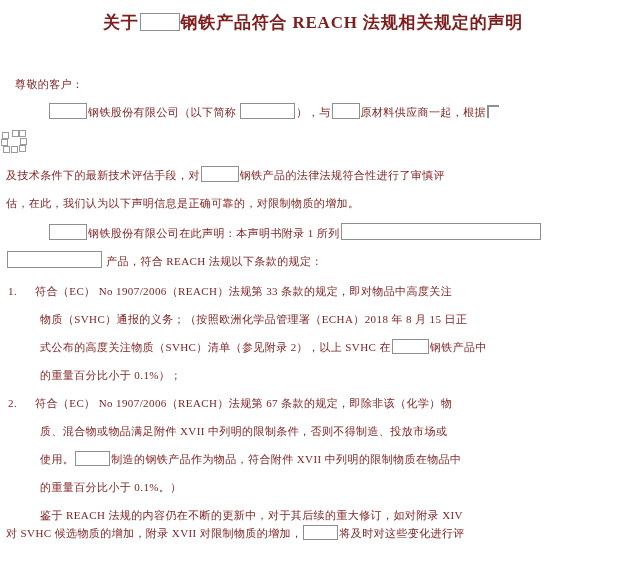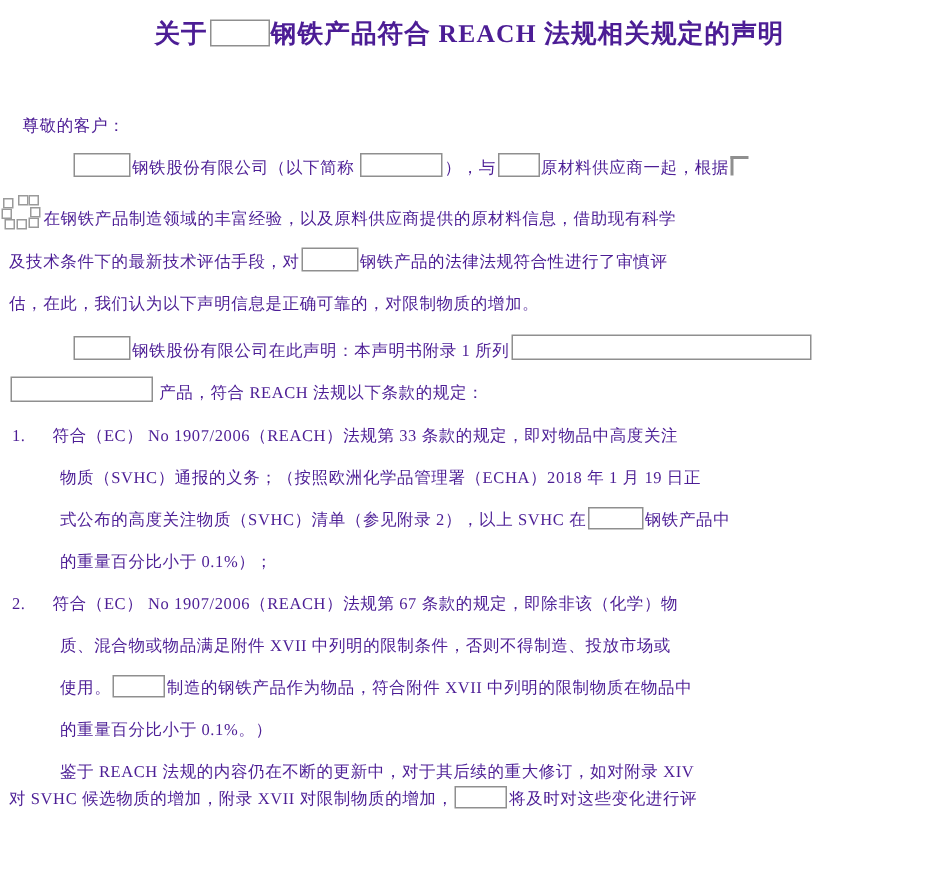--- a/index.html
+++ b/index.html
@@ -1,21 +1,21 @@
 <!DOCTYPE html>
 <html><head>
 <meta charset="utf-8">
 <style>
   html,body{margin:0;padding:0;background:#fff;}
   .page{
     position:relative;
     width:626px;height:584px;
     background:#ffffff;
     font-family:"Liberation Serif","DejaVu Serif",serif;
-    color:#4c1d95;
+    color:#7f1d1d;
     overflow:hidden;
   }
   .line{
     position:absolute;
     white-space:nowrap;
     font-size:11px;
     letter-spacing:0.4px;
     line-height:20px;
   }
   .line.center{left:0;width:100%;text-align:center;letter-spacing:0.8px;}
@@ -59,27 +59,27 @@
   .handles .h7{left:17px;top:13px}
 </style>
 </head>
 <body>
 
 <div class="page">
   <div id="doc">
       <div class="line bold center" style="top: 13px; font-size: 17px;"><span>关于</span><span class="redact" style="width: 40px; height: 18px;"></span><span>钢铁产品符合 REACH 法规相关规定的声明</span></div>
       <div class="line" style="top: 74px; left: 15px;"><span>尊敬的客户：</span></div>
       <div class="line" style="top: 102px; left: 48px;"><span class="redact" style="width: 38px;"></span><span>钢铁股份有限公司（以下简称 </span><span class="redact" style="width: 55px;"></span><span>），与</span><span class="redact" style="width: 28px;"></span><span>原材料供应商一起，根据</span><span class="redact partial" style="width: 12px;"></span></div>
-      <div class="line" style="top: 132px; left: 2px;"><span class="handles"><i class="h0"></i><i class="h1"></i><i class="h2"></i><i class="h3"></i><i class="h4"></i><i class="h5"></i><i class="h6"></i><i class="h7"></i></span><span>在钢铁产品制造领域的丰富经验，以及原料供应商提供的原材料信息，借助现有科学</span></div>
+      <div class="line" style="top: 132px; left: 2px;"><span class="handles"><i class="h0"></i><i class="h1"></i><i class="h2"></i><i class="h3"></i><i class="h4"></i><i class="h5"></i><i class="h6"></i><i class="h7"></i></span></div>
       <div class="line" style="top: 165px; left: 6px;"><span>及技术条件下的最新技术评估手段，对</span><span class="redact" style="width: 38px;"></span><span>钢铁产品的法律法规符合性进行了审慎评</span></div>
       <div class="line" style="top: 193px; left: 6px;"><span>估，在此，我们认为以下声明信息是正确可靠的，对限制物质的增加。</span></div>
       <div class="line" style="top: 223px; left: 48px;"><span class="redact" style="width: 38px;"></span><span>钢铁股份有限公司在此声明：本声明书附录 1 所列</span><span class="redact" style="width: 200px; height: 17px;"></span></div>
       <div class="line" style="top: 251px; left: 6px;"><span class="redact" style="width: 95px; height: 17px;"></span><span> 产品，符合 REACH 法规以下条款的规定：</span></div>
       <div class="line" style="top: 281px; left: 8px;"><span>1.</span><span class="gap" style="width: 18px;"></span><span>符合（EC） No 1907/2006（REACH）法规第 33 条款的规定，即对物品中高度关注</span></div>
-      <div class="line" style="top: 309px; left: 40px;"><span>物质（SVHC）通报的义务；（按照欧洲化学品管理署（ECHA）2018 年 1 月 19 日正</span></div>
+      <div class="line" style="top: 309px; left: 40px;"><span>物质（SVHC）通报的义务；（按照欧洲化学品管理署（ECHA）2018 年 8 月 15 日正</span></div>
       <div class="line" style="top: 337px; left: 40px;"><span>式公布的高度关注物质（SVHC）清单（参见附录 2），以上 SVHC 在</span><span class="redact" style="width: 37px; height: 15px;"></span><span>钢铁产品中</span></div>
       <div class="line" style="top: 365px; left: 40px;"><span>的重量百分比小于 0.1%）；</span></div>
       <div class="line" style="top: 393px; left: 8px;"><span>2.</span><span class="gap" style="width: 18px;"></span><span>符合（EC） No 1907/2006（REACH）法规第 67 条款的规定，即除非该（化学）物</span></div>
       <div class="line" style="top: 421px; left: 40px;"><span>质、混合物或物品满足附件 XVII 中列明的限制条件，否则不得制造、投放市场或</span></div>
       <div class="line" style="top: 449px; left: 40px;"><span>使用。</span><span class="redact" style="width: 35px; height: 15px;"></span><span>制造的钢铁产品作为物品，符合附件 XVII 中列明的限制物质在物品中</span></div>
       <div class="line" style="top: 477px; left: 40px;"><span>的重量百分比小于 0.1%。）</span></div>
       <div class="line" style="top: 505px; left: 40px;"><span>鉴于 REACH 法规的内容仍在不断的更新中，对于其后续的重大修订，如对附录 XIV</span></div>
       <div class="line" style="top: 523px; left: 6px;"><span>对 SVHC 候选物质的增加，附录 XVII 对限制物质的增加，</span><span class="redact" style="width: 35px; height: 15px;"></span><span>将及时对这些变化进行评</span></div>
       <div class="line" style="top: 561px; left: 6px; margin-top: 36px;"><span>估，并保留更新和撤销本声明的权力。</span></div>
     </div>

